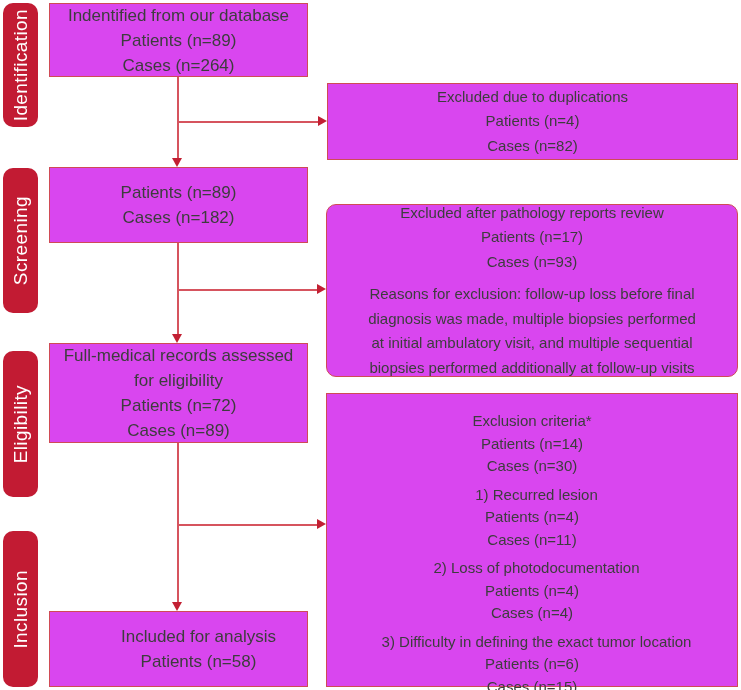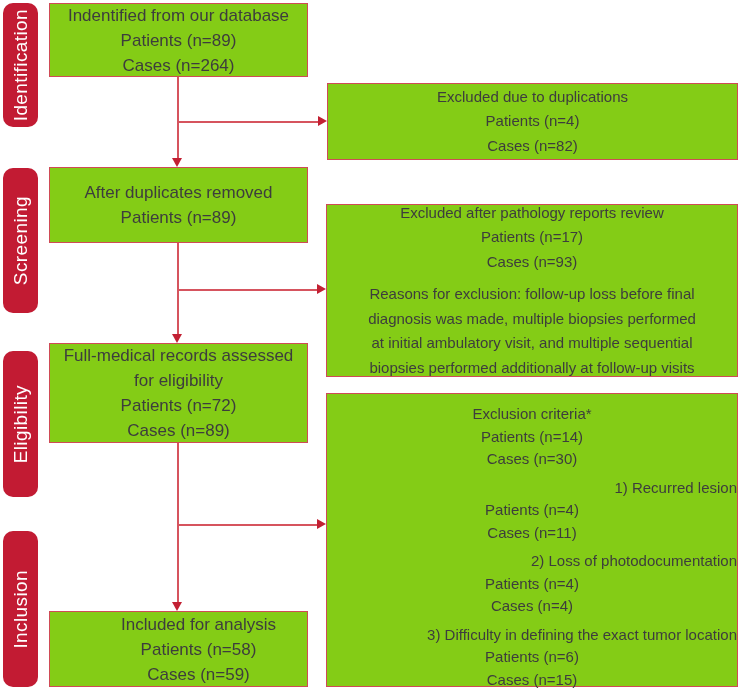--- a/index.html
+++ b/index.html
@@ -11,30 +11,30 @@
   .side-label{
     position:absolute;background:#c21b33;border-radius:10px;
     display:flex;align-items:center;justify-content:center;
   }
   .side-label .vtext{
     writing-mode:vertical-rl;transform:rotate(180deg);
     color:#ffffff;font-size:19px;letter-spacing:.4px;
   }
   
   .box{
-    position:absolute;background:#84cc16;border:1.5px solid #cf4b56;
+    position:absolute;background:#d946ef;border:1.5px solid #cf4b56;
     box-sizing:border-box;display:flex;flex-direction:column;
     justify-content:center;text-align:center;
   }
   .box .ln{font-size:17px;line-height:25px;white-space:nowrap;}
   .rbox .ln{font-size:15px;line-height:24.5px;}
   .rbox .reason{margin-top:8px;}
-  .r3{justify-content:flex-start;padding-top:9px;}
+  .r3{justify-content:flex-start;padding-top:16px;}
   .r3 .ln{line-height:22.5px;}
-  .r3 .crit-label{text-align:right;padding-left:9px;margin-top:6px;white-space:nowrap;}
+  .r3 .crit-label{text-align:center;padding-left:9px;margin-top:6px;white-space:nowrap;}
   
   .vline,.hline{position:absolute;background:#d6545e;}
   .vline{width:1.5px;}
   .hline{height:1.5px;}
   .ah{position:absolute;width:0;height:0;}
   .ah-down{border-left:5.5px solid transparent;border-right:5.5px solid transparent;border-top:9px solid #c22033;}
   .ah-right{border-top:5.5px solid transparent;border-bottom:5.5px solid transparent;border-left:9px solid #c22033;}
 </style>
 </head>
 <body>
@@ -54,44 +54,43 @@
     <span class="vtext">Inclusion</span>
   </div>
 
   <div class="box" style="left:49px;top:3px;width:259px;height:74px;">
     <div class="ln">Indentified from our database</div>
     <div class="ln">Patients (n=89)</div>
     <div class="ln">Cases (n=264)</div>
   </div>
 
   <div class="box" style="left:49px;top:167px;width:259px;height:76px;">
-    <div class="ln">After duplicates removed</div>
     <div class="ln">Patients (n=89)</div>
+    <div class="ln">Cases (n=182)</div>
   </div>
 
   <div class="box" style="left:49px;top:343px;width:259px;height:100px;">
     <div class="ln">Full-medical records assessed</div>
     <div class="ln">for eligibility</div>
     <div class="ln">Patients (n=72)</div>
     <div class="ln">Cases (n=89)</div>
   </div>
 
   <div class="box" style="left:49px;top:611px;width:259px;height:76px;padding-left:40px;">
     <div class="ln">Included for analysis</div>
     <div class="ln">Patients (n=58)</div>
-    <div class="ln">Cases (n=59)</div>
   </div>
 
   <div class="box rbox" style="left:327px;top:83px;width:411px;height:77px;">
     <div class="ln">Excluded due to duplications</div>
     <div class="ln">Patients (n=4)</div>
     <div class="ln">Cases (n=82)</div>
   </div>
 
-  <div class="box rbox" style="left:326px;top:204px;width:412px;height:173px;">
+  <div class="box rbox" style="left:326px;top:204px;width:412px;height:173px;border-radius:10px;">
     <div class="ln">Excluded after pathology reports review</div>
     <div class="ln">Patients (n=17)</div>
     <div class="ln">Cases (n=93)</div>
     <div class="ln reason">Reasons for exclusion: follow-up loss before final</div>
     <div class="ln">diagnosis was made, multiple biopsies performed</div>
     <div class="ln">at initial ambulatory visit, and multiple sequential</div>
     <div class="ln">biopsies performed additionally at follow-up visits</div>
   </div>
 
   <div class="box rbox r3" style="left:326px;top:393px;width:412px;height:294px;">

